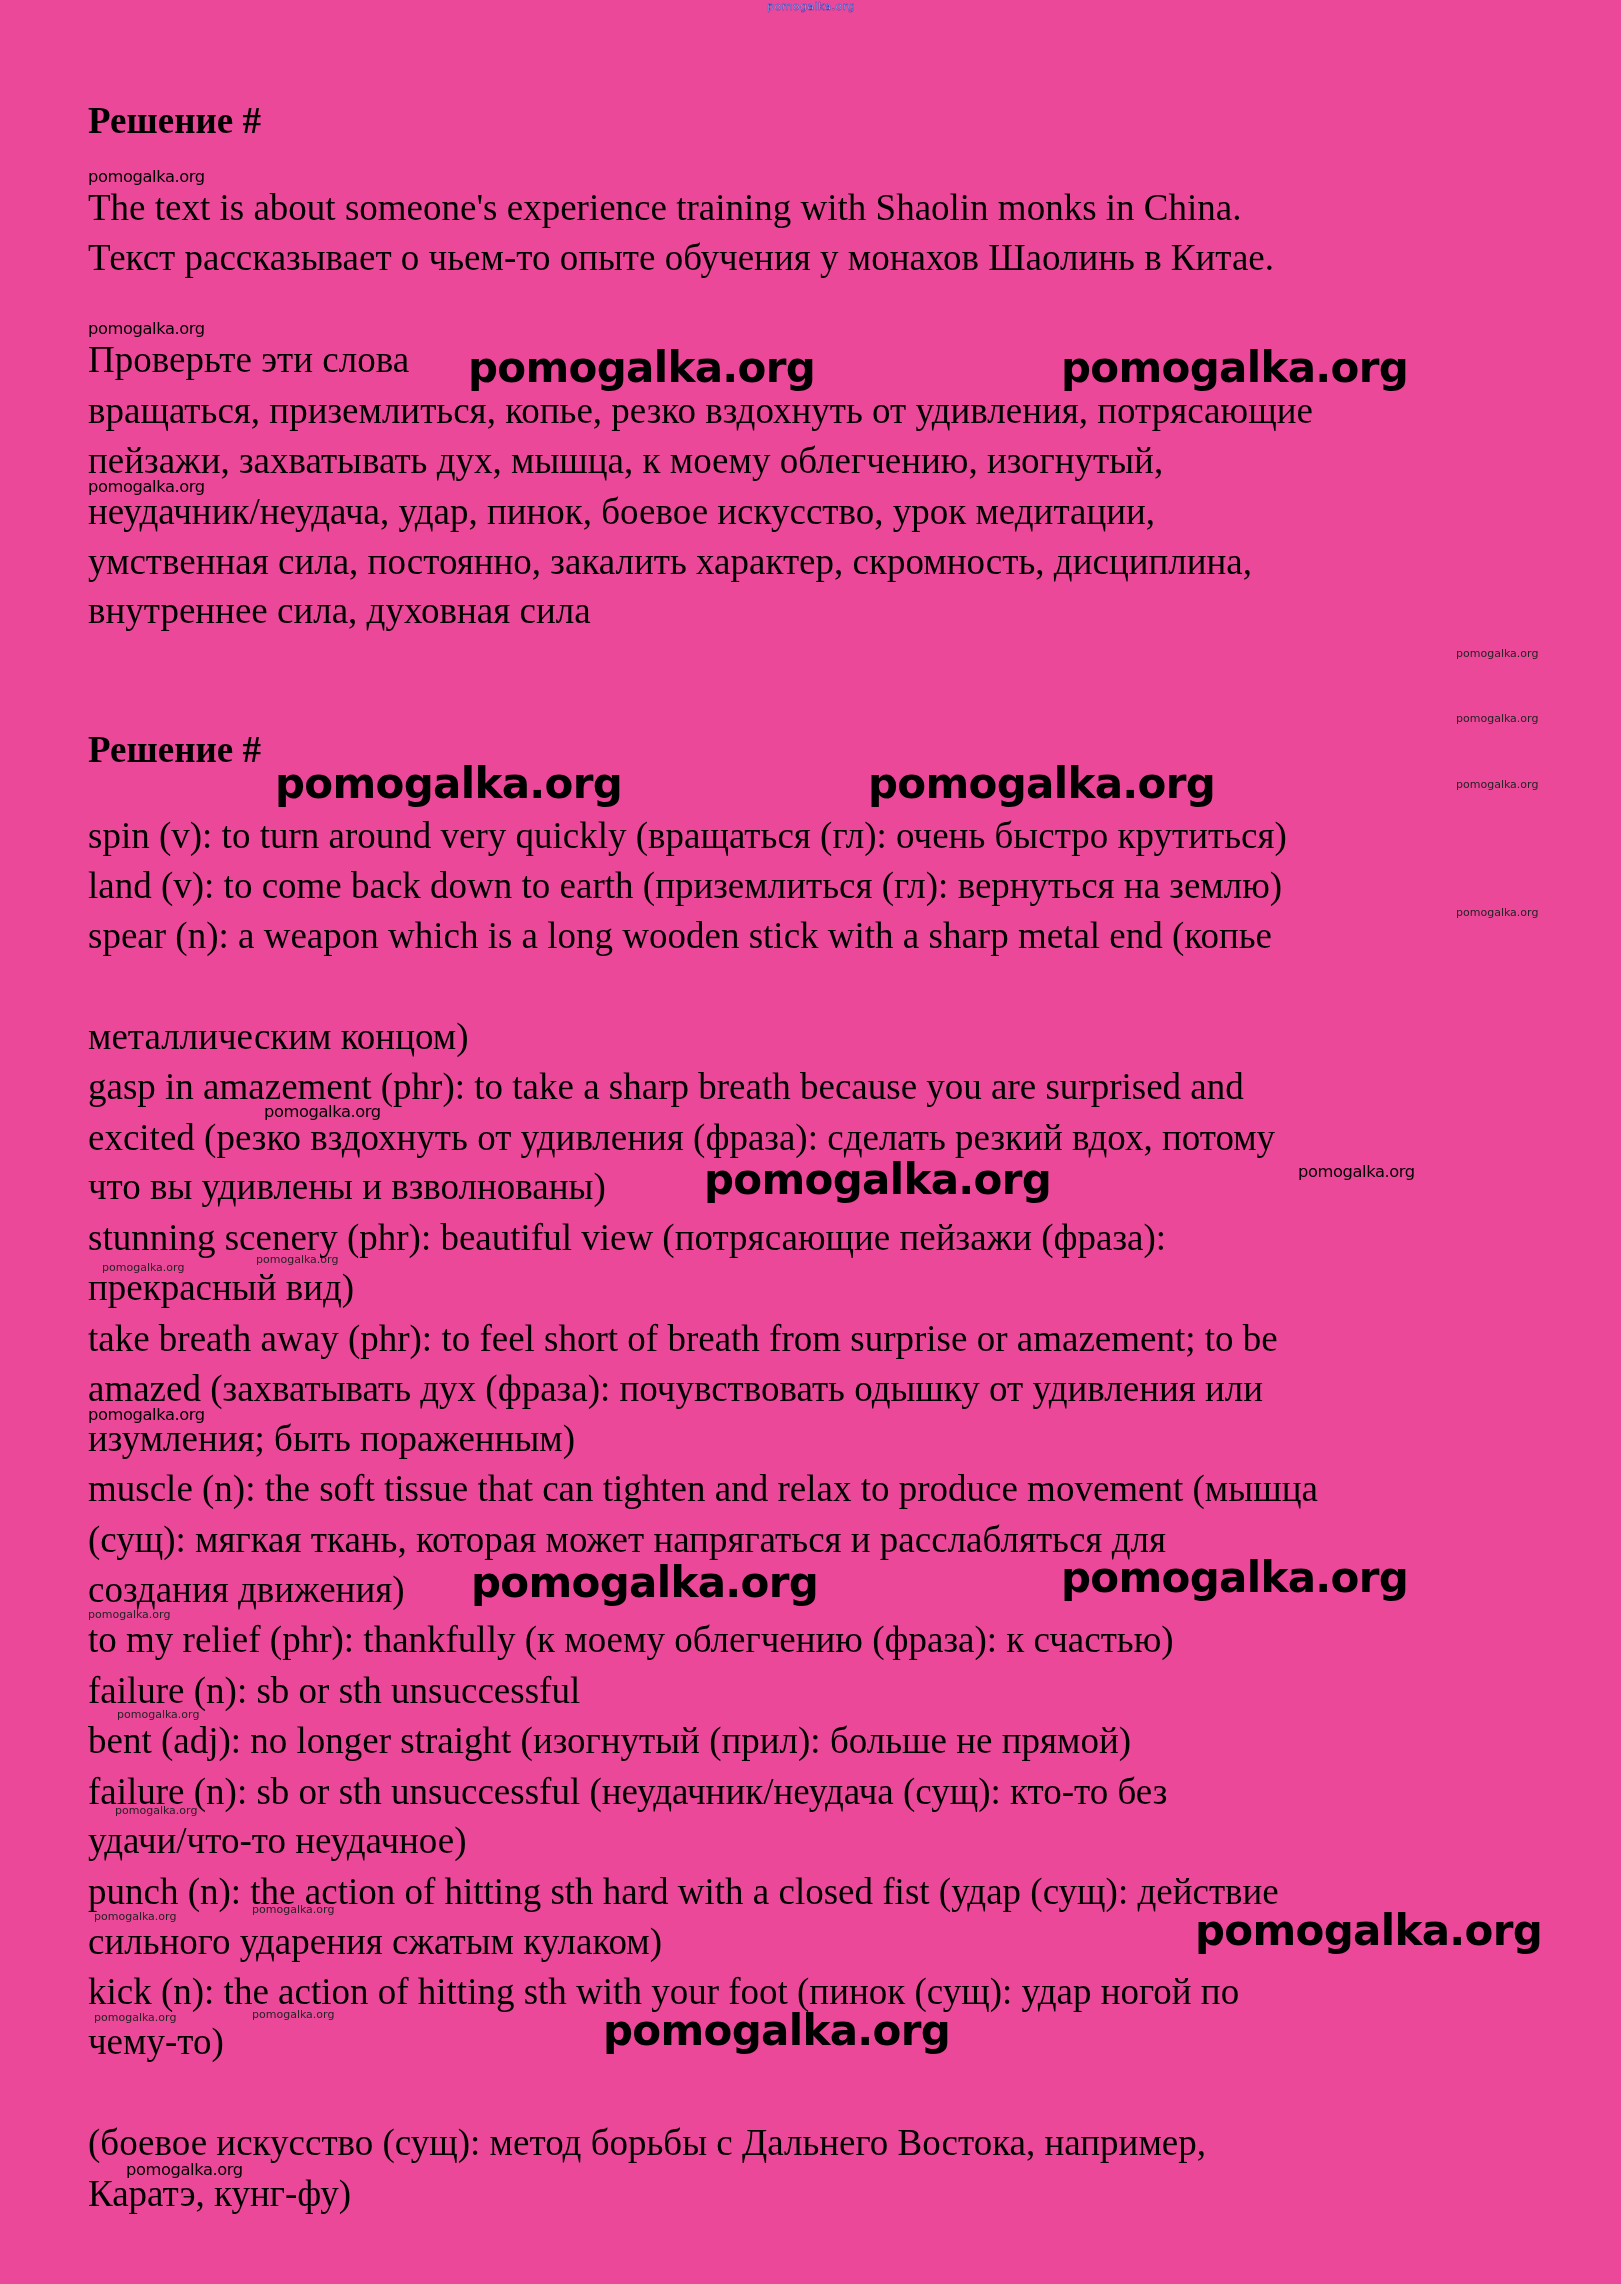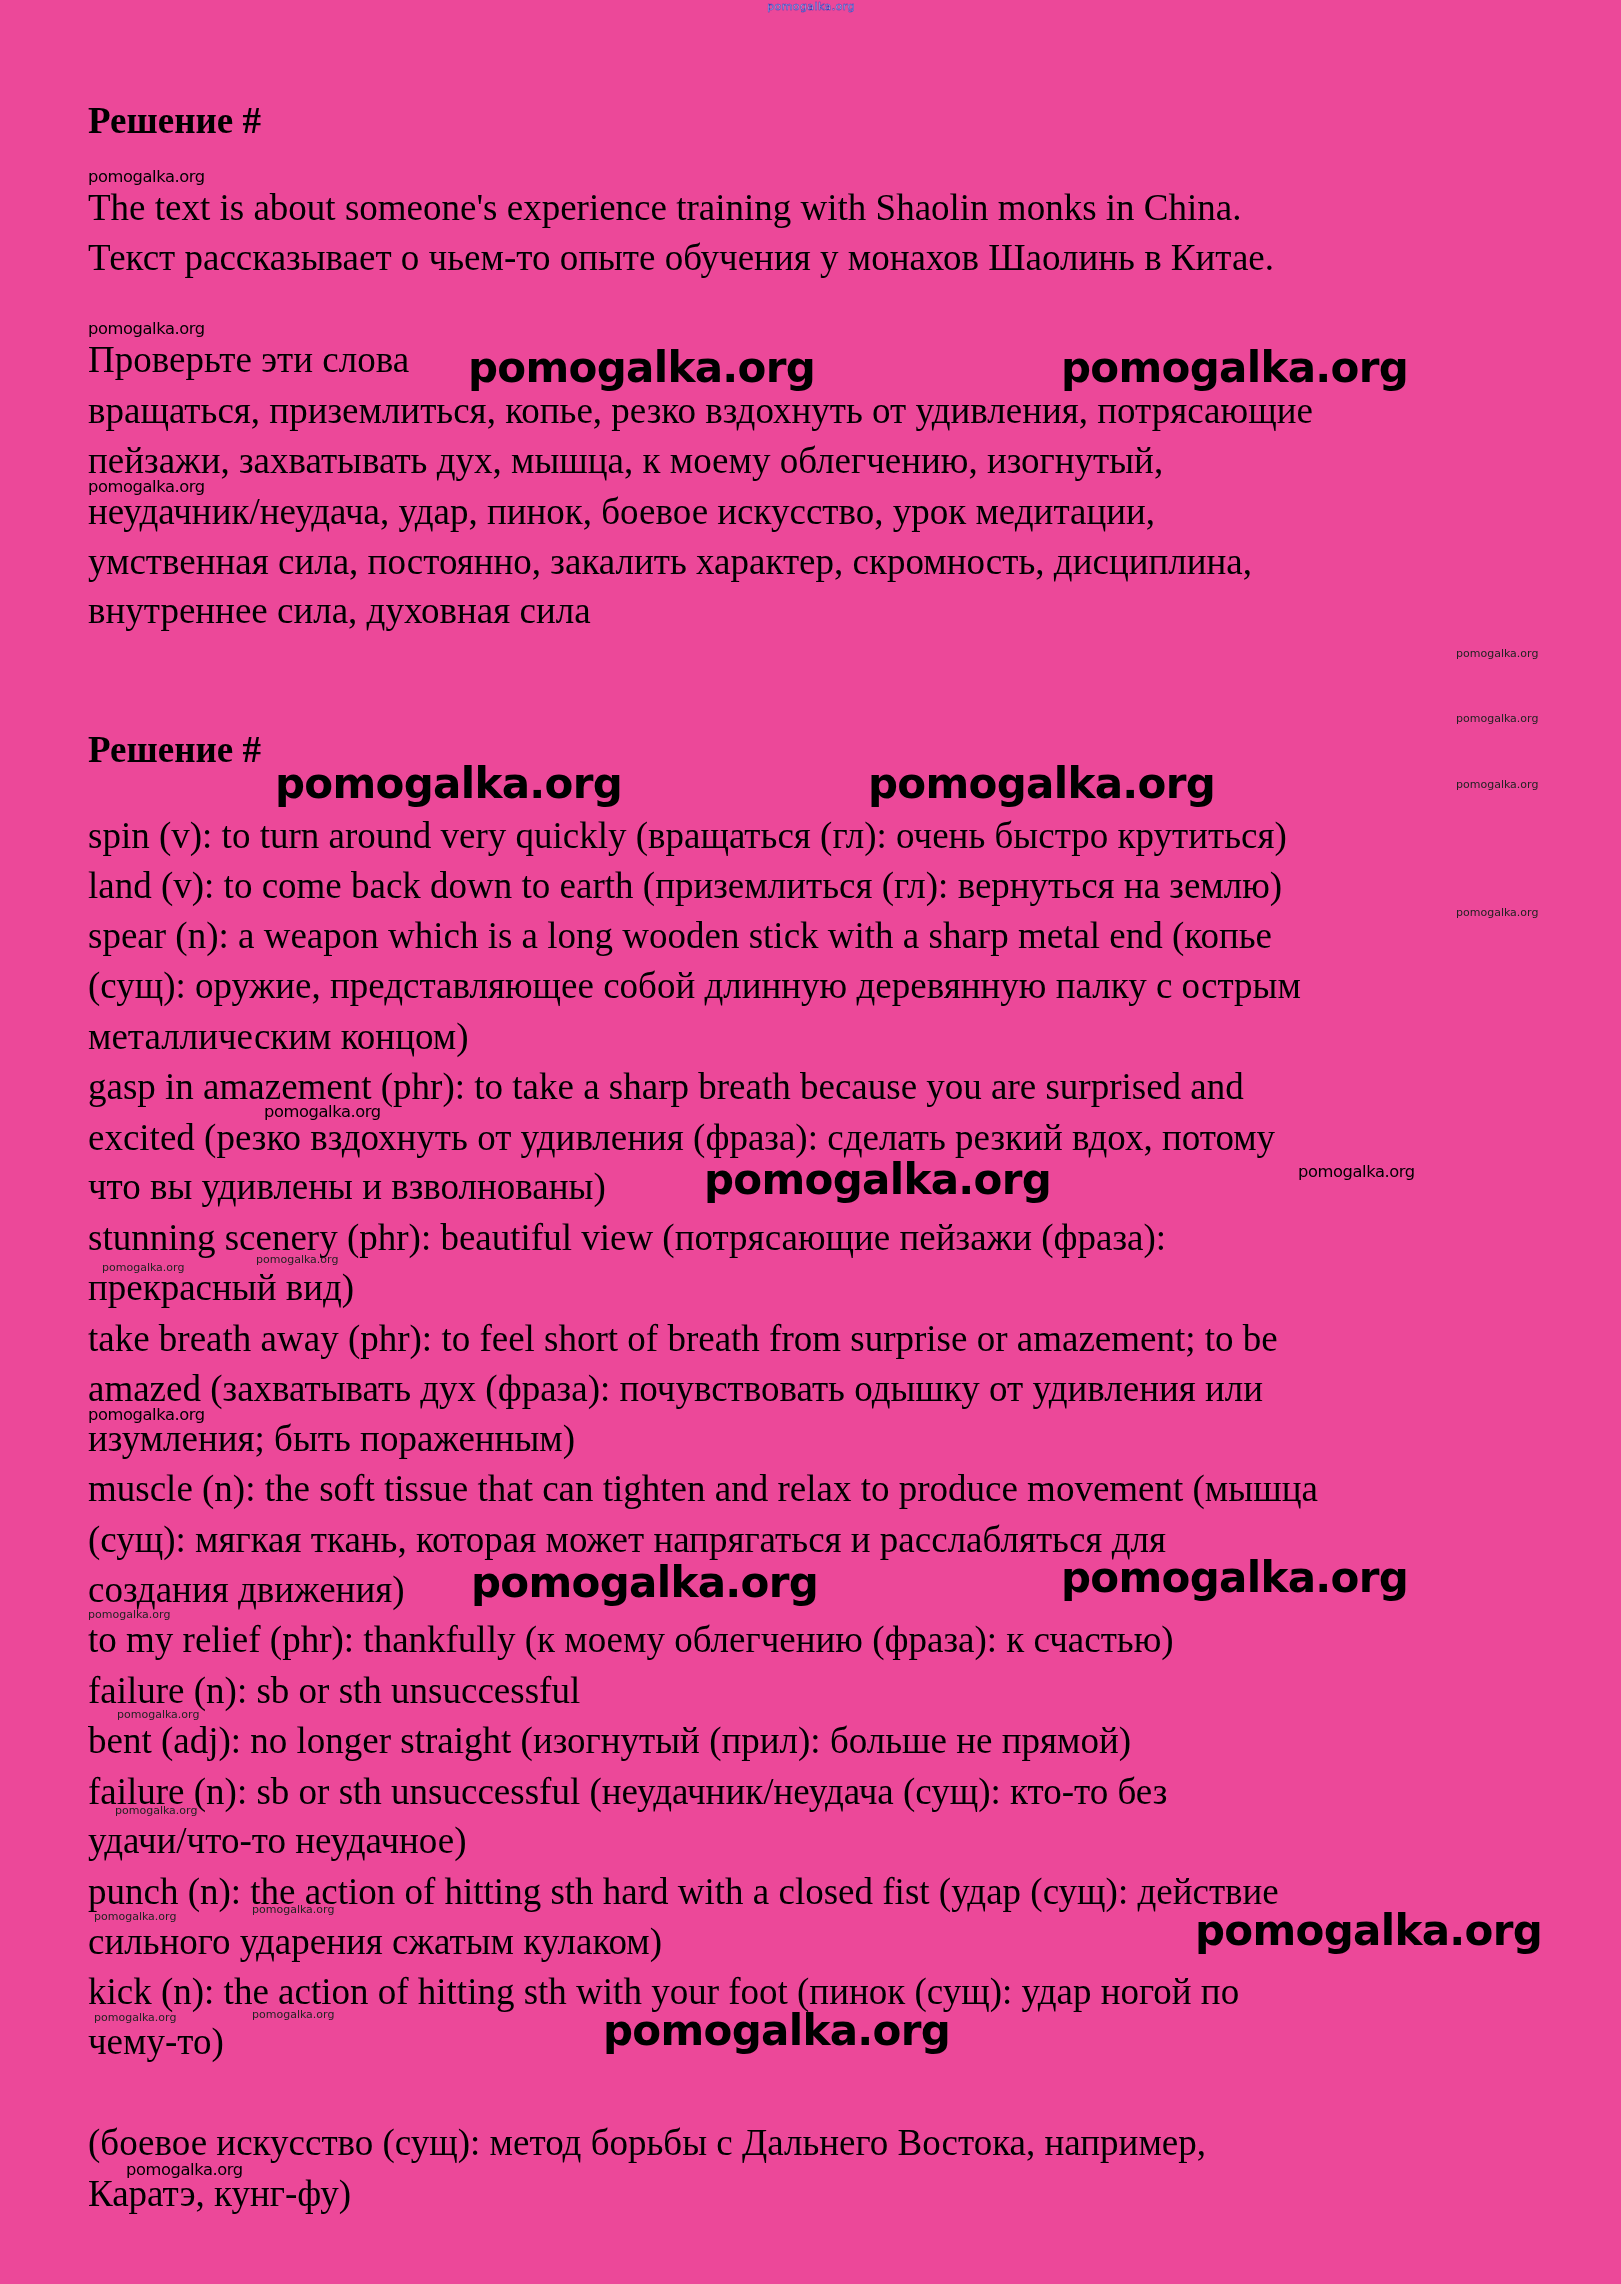--- a/index.html
+++ b/index.html
@@ -51,21 +51,20 @@
   <div class="wm wm-tiny" style="left:1456px; top:779px;">pomogalka.org</div>
 
   <div class="line heading" style="top:731px;">Решение #</div>
   <div class="wm wm-big" style="left:275px; top:763px;">pomogalka.org</div>
   <div class="wm wm-big" style="left:868px; top:763px;">pomogalka.org</div>
 
   <div class="line" style="top:817px;">spin (v): to turn around very quickly (вращаться (гл): очень быстро крутиться)</div>
   <div class="line" style="top:867px;">land (v): to come back down to earth (приземлиться (гл): вернуться на землю)</div>
   <div class="wm wm-tiny" style="left:1456px; top:907px;">pomogalka.org</div>
   <div class="line" style="top:917px;">spear (n): a weapon which is a long wooden stick with a sharp metal end (копье</div>
-  <div class="line" style="top:967px;">(сущ): оружие, представляющее собой длинную деревянную палку с острым</div>
   <div class="line" style="top:1018px;">металлическим концом)</div>
   <div class="line" style="top:1068px;">gasp in amazement (phr): to take a sharp breath because you are surprised and</div>
   <div class="wm wm-small" style="left:264px; top:1104px;">pomogalka.org</div>
   <div class="line" style="top:1119px;">excited (резко вздохнуть от удивления (фраза): сделать резкий вдох, потому</div>
   <div class="line" style="top:1168px;">что вы удивлены и взволнованы)</div>
   <div class="wm wm-big" style="left:704px; top:1159px;">pomogalka.org</div>
   <div class="wm wm-small" style="left:1298px; top:1164px;" style2="">pomogalka.org</div>
   <div class="line" style="top:1219px;">stunning scenery (phr): beautiful view (потрясающие пейзажи (фраза):</div>
   <div class="wm wm-tiny" style="left:102px; top:1262px;">pomogalka.org</div>
   <div class="wm wm-tiny" style="left:256px; top:1254px;">pomogalka.org</div>

